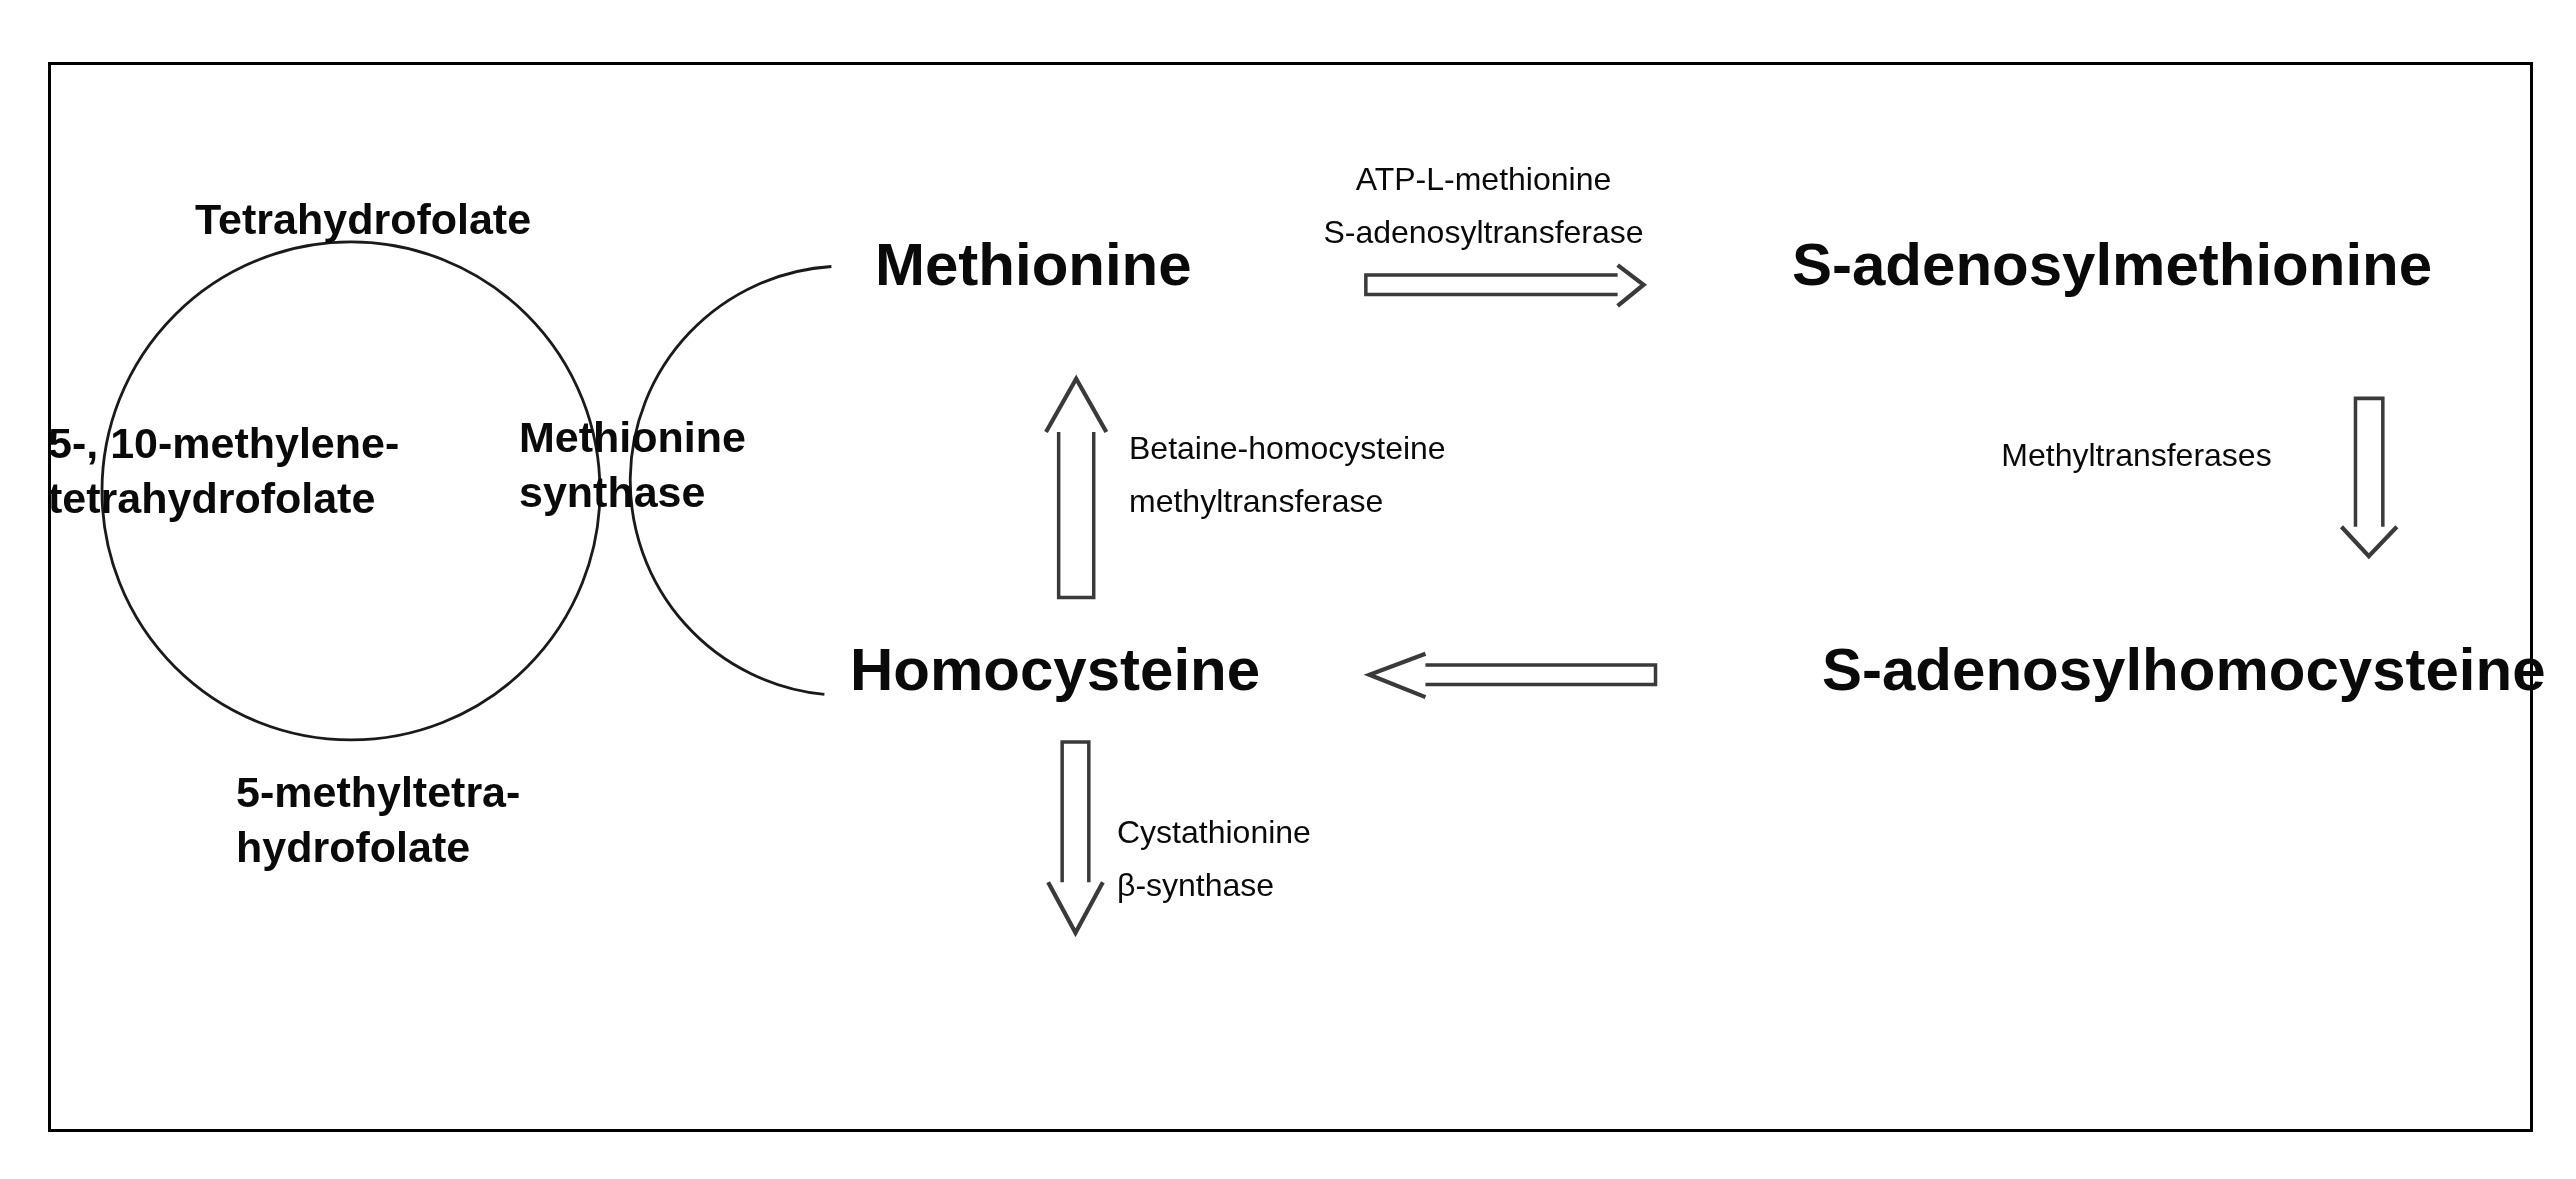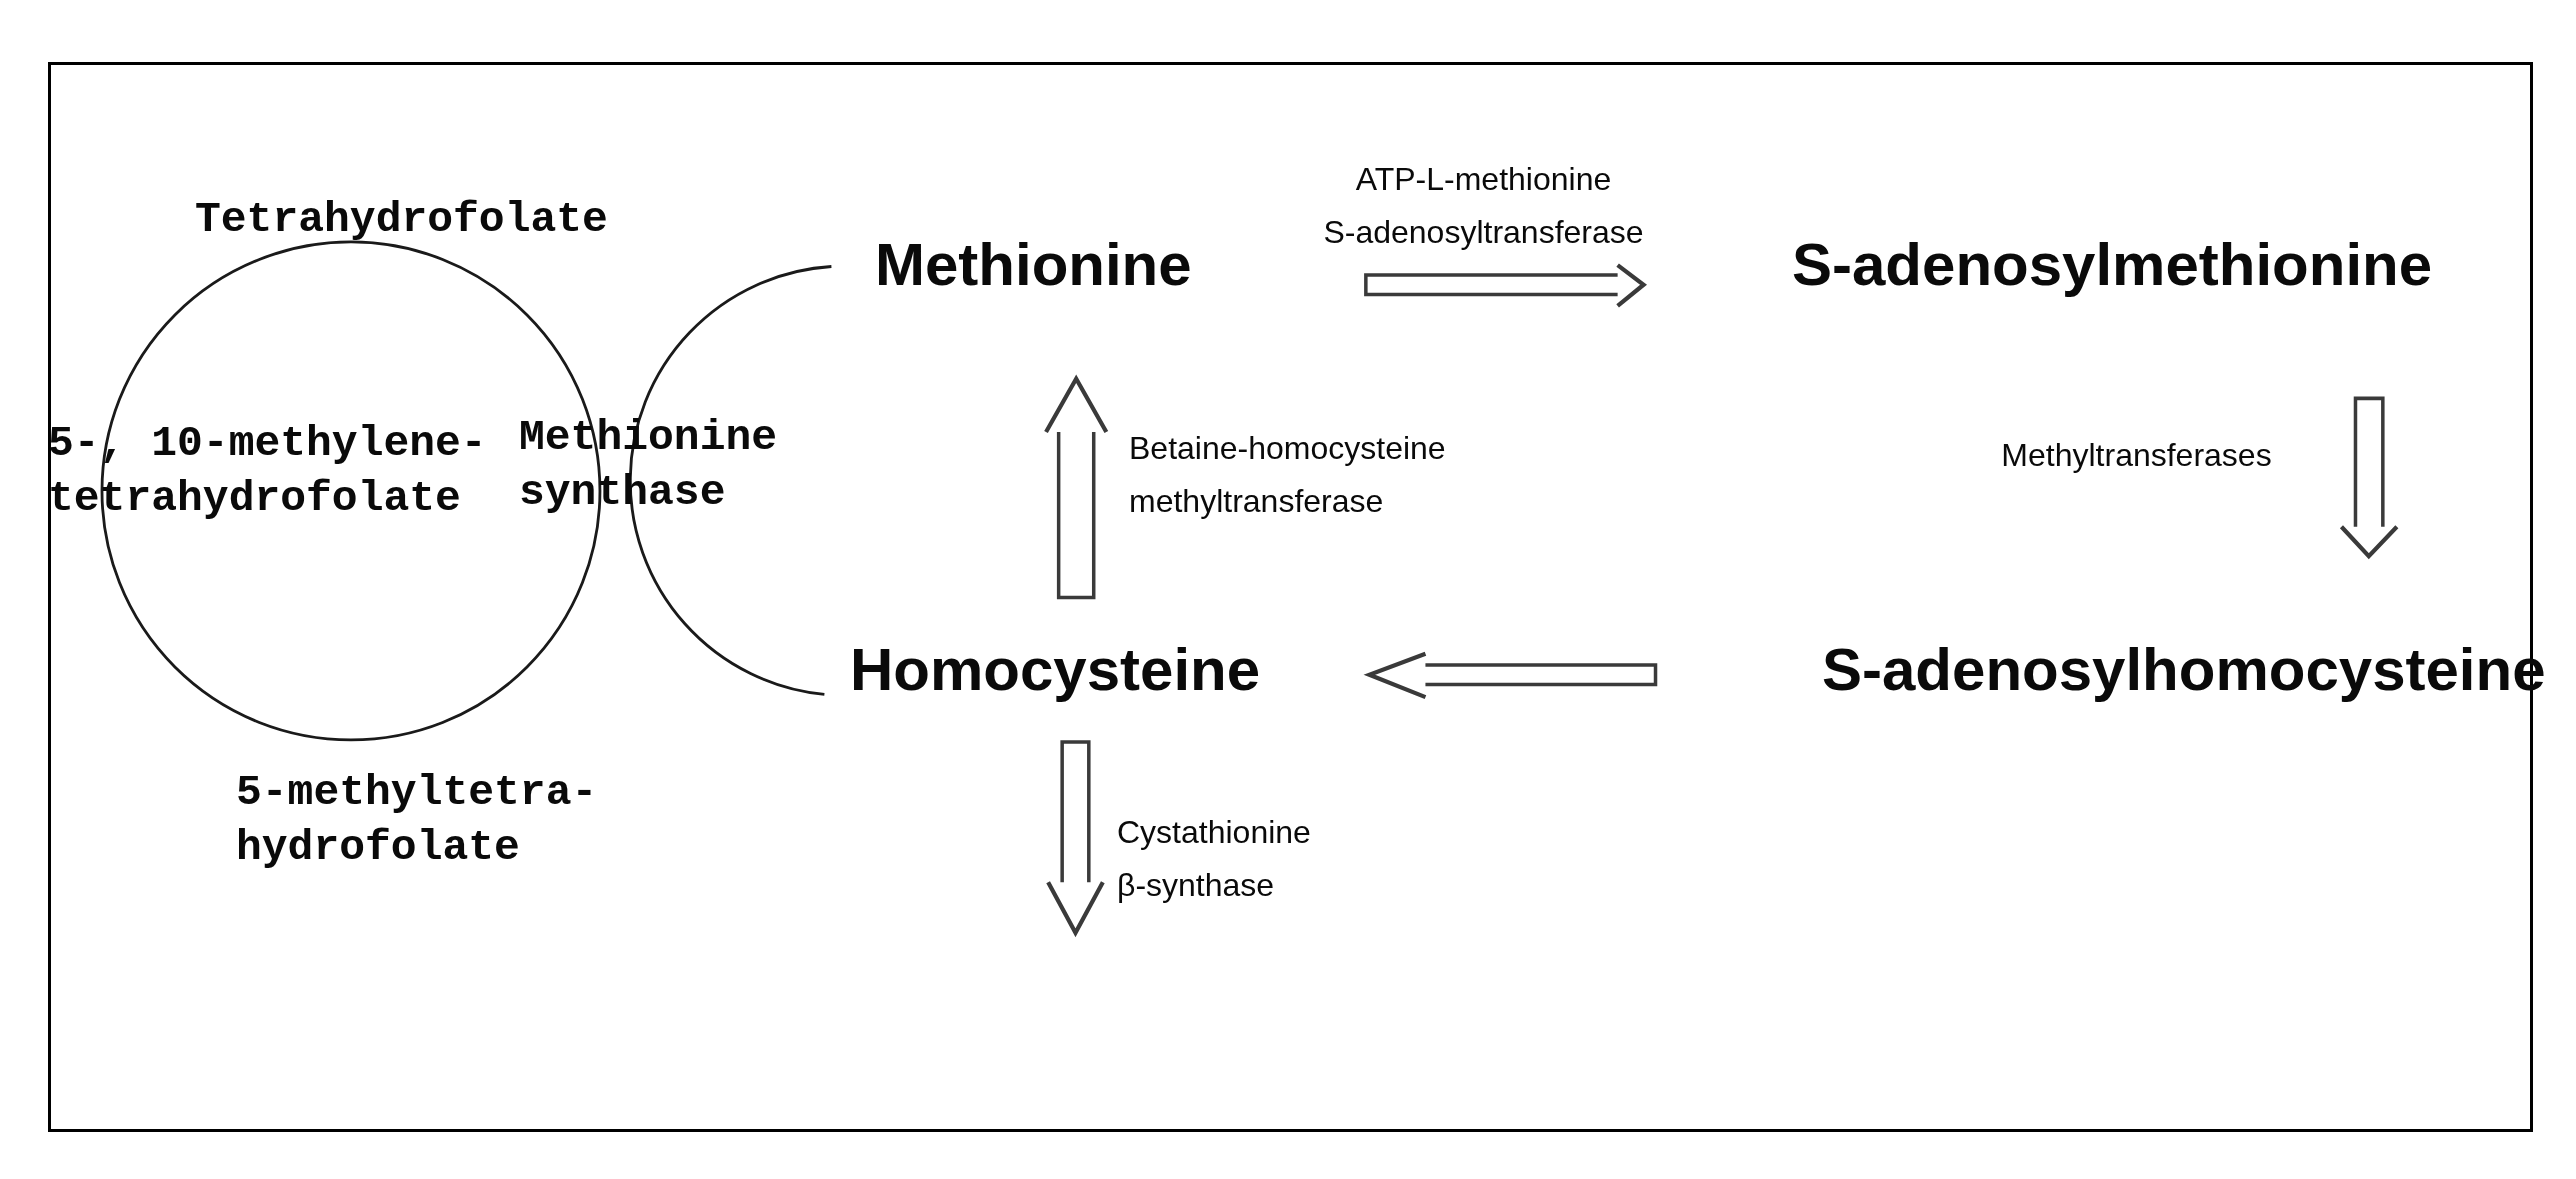--- a/index.html
+++ b/index.html
@@ -41,21 +41,20 @@
   .node {
     font-size: 60px;
     font-weight: bold;
     line-height: 60px;
     letter-spacing: 0px;
   }
   .side {
     font-size: 43px;
     font-weight: bold;
     line-height: 55px;
-    font-family: Liberation Mono, monospace;
   }
   .enzyme {
     font-size: 32px;
     font-weight: normal;
     line-height: 53px;
   }
   .center {
     text-align: center;
   }
 </style>

